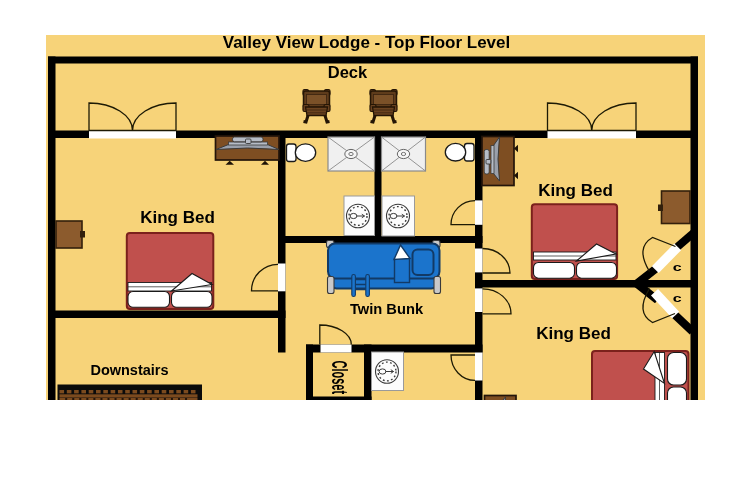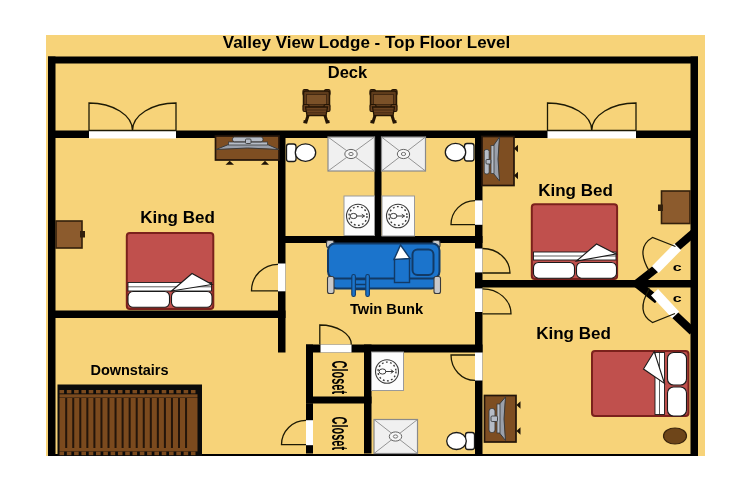--- a/index.html
+++ b/index.html
@@ -1,16 +1,16 @@
 <!DOCTYPE html>
 <html><head>
 <meta charset="utf-8">
 <style>
   html,body{margin:0;padding:0;background:#ffffff;}
-  .wrap{position:relative;width:750px;height:456px;font-family:"Liberation Sans",sans-serif;}
+  .wrap{position:relative;width:750px;height:400px;font-family:"Liberation Sans",sans-serif;}
   svg{position:absolute;top:0;left:0;}
   text{font-family:"Liberation Sans",sans-serif;font-weight:bold;fill:#000000;}
 </style>
 </head>
 <body>
 <div class="wrap">
 <svg width="750" height="500" viewBox="0 0 750 500">
 
 <rect x="46" y="35" width="659" height="428.5" fill="#F7D379"></rect>
 

